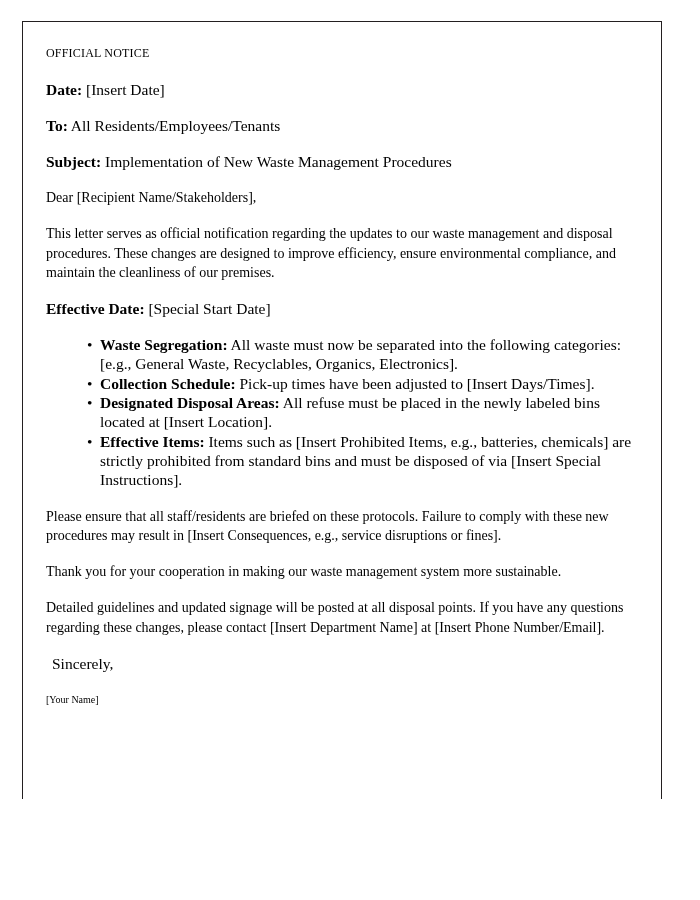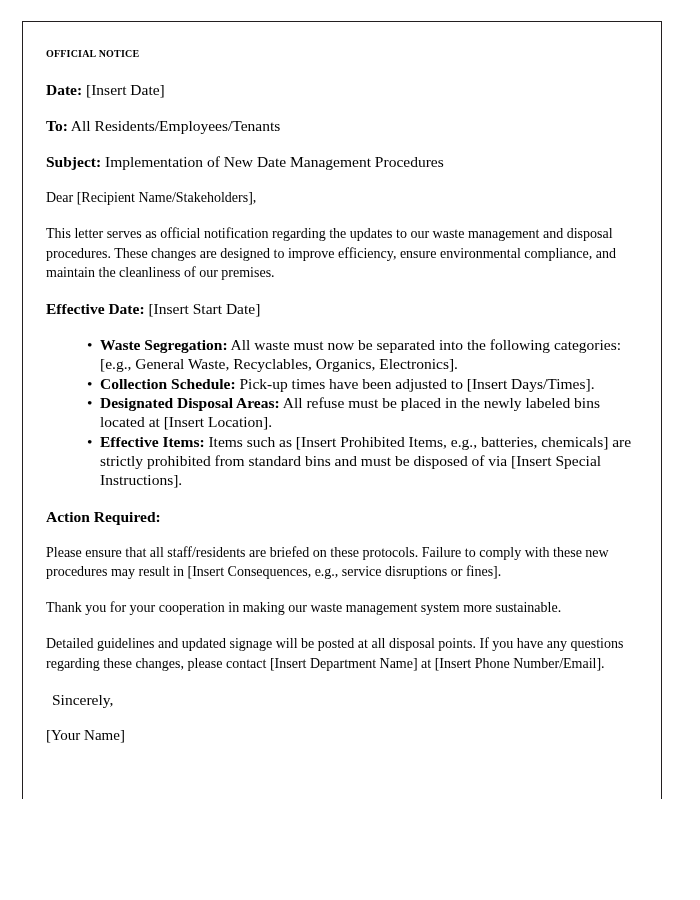--- a/index.html
+++ b/index.html
@@ -27,22 +27,22 @@
     box-sizing: border-box;
     overflow: hidden;
     background: #ffffff;
   }
 
   #notice-body {
     padding: 22px 22px 0 23px;
   }
 
   .doc-title {
-    font-size: 10px;
-    font-weight: bold;
+    font-size: 12px;
+    font-weight: normal;
     line-height: 19px;
     margin: 0 0 17px 0;
     letter-spacing: 0.2px;
   }
 
   .meta-line {
     font-size: 15.5px;
     line-height: 19px;
     margin: 0 0 17px 0;
     font-family: Liberation Serif, serif;
@@ -92,21 +92,21 @@
     font-weight: bold;
   }
 
   .closing {
     font-size: 15.5px;
     line-height: 19.3px;
     margin: 0 0 17px 6px;
   }
 
   .sign-block {
-    font-size: 15px;
+    font-size: 10px;
     line-height: 19.3px;
     margin: 0;
   }
 </style>
 </head>
 <body>
 
 <div id="notice-page">
   <div id="notice-body">
 
@@ -117,49 +117,48 @@
       <span>[Insert Date]</span>
     </div>
 
     <div class="meta-line">
       <span class="lbl">To:</span>
       <span>All Residents/Employees/Tenants</span>
     </div>
 
     <div class="meta-line">
       <span class="lbl">Subject:</span>
-      <span>Implementation of New Date Management Procedures</span>
+      <span>Implementation of New Waste Management Procedures</span>
     </div>
 
     <div class="para">Dear [Recipient Name/Stakeholders],</div>
 
     <div class="para">This letter serves as official notification regarding the updates to our waste management and disposal procedures. These changes are designed to improve efficiency, ensure environmental compliance, and maintain the cleanliness of our premises.</div>
 
     <div class="meta-line">
       <span class="lbl">Effective Date:</span>
-      <span>[Insert Start Date]</span>
+      <span>[Special Start Date]</span>
     </div>
 
 
     <ul class="changes">
       <li>
         <span class="bullet">•</span><span class="term">Waste Segregation:</span><span> All waste must now be separated into the following categories: [e.g., General Waste, Recyclables, Organics, Electronics].</span>
       </li>
       <li>
         <span class="bullet">•</span><span class="term">Collection Schedule:</span><span> Pick-up times have been adjusted to [Insert Days/Times].</span>
       </li>
       <li>
         <span class="bullet">•</span><span class="term">Designated Disposal Areas:</span><span> All refuse must be placed in the newly labeled bins located at [Insert Location].</span>
       </li>
       <li>
         <span class="bullet">•</span><span class="term">Effective Items:</span><span> Items such as [Insert Prohibited Items, e.g., batteries, chemicals] are strictly prohibited from standard bins and must be disposed of via [Insert Special Instructions].</span>
       </li>
     </ul>
 
-    <div class="section-head">Action Required:</div>
 
     <div class="para">Please ensure that all staff/residents are briefed on these protocols. Failure to comply with these new procedures may result in [Insert Consequences, e.g., service disruptions or fines].</div>
 
     <div class="para">Thank you for your cooperation in making our waste management system more sustainable.</div>
 
     <div class="para">Detailed guidelines and updated signage will be posted at all disposal points. If you have any questions regarding these changes, please contact [Insert Department Name] at [Insert Phone Number/Email].</div>
 
     <div class="closing">Sincerely,</div>
 
     <div class="sign-block">

